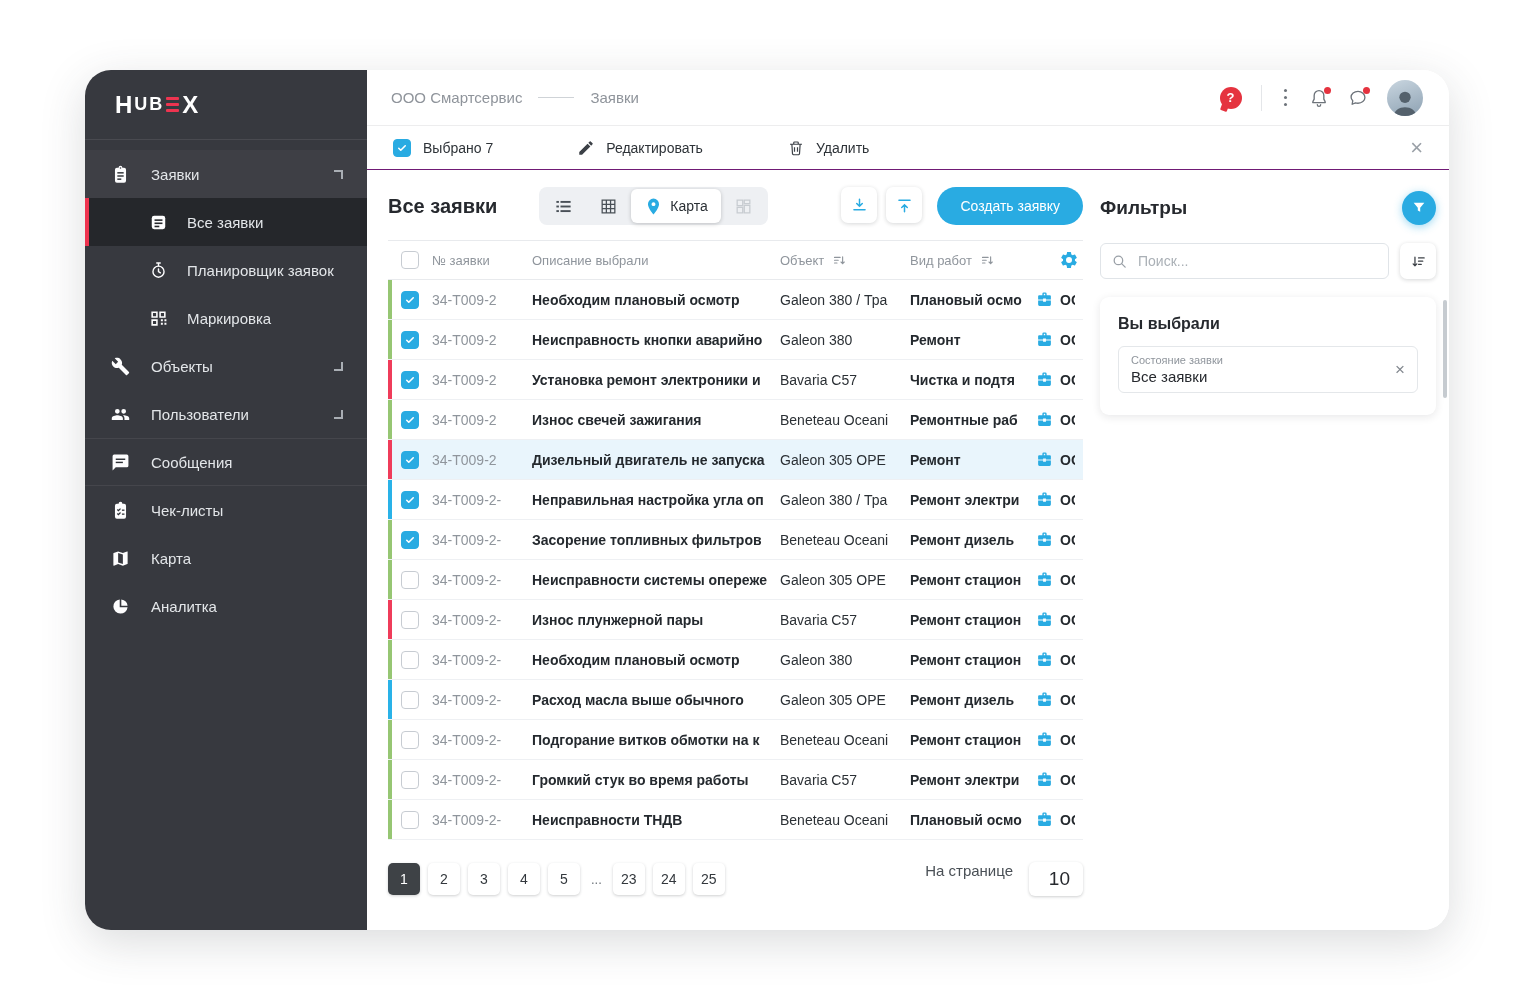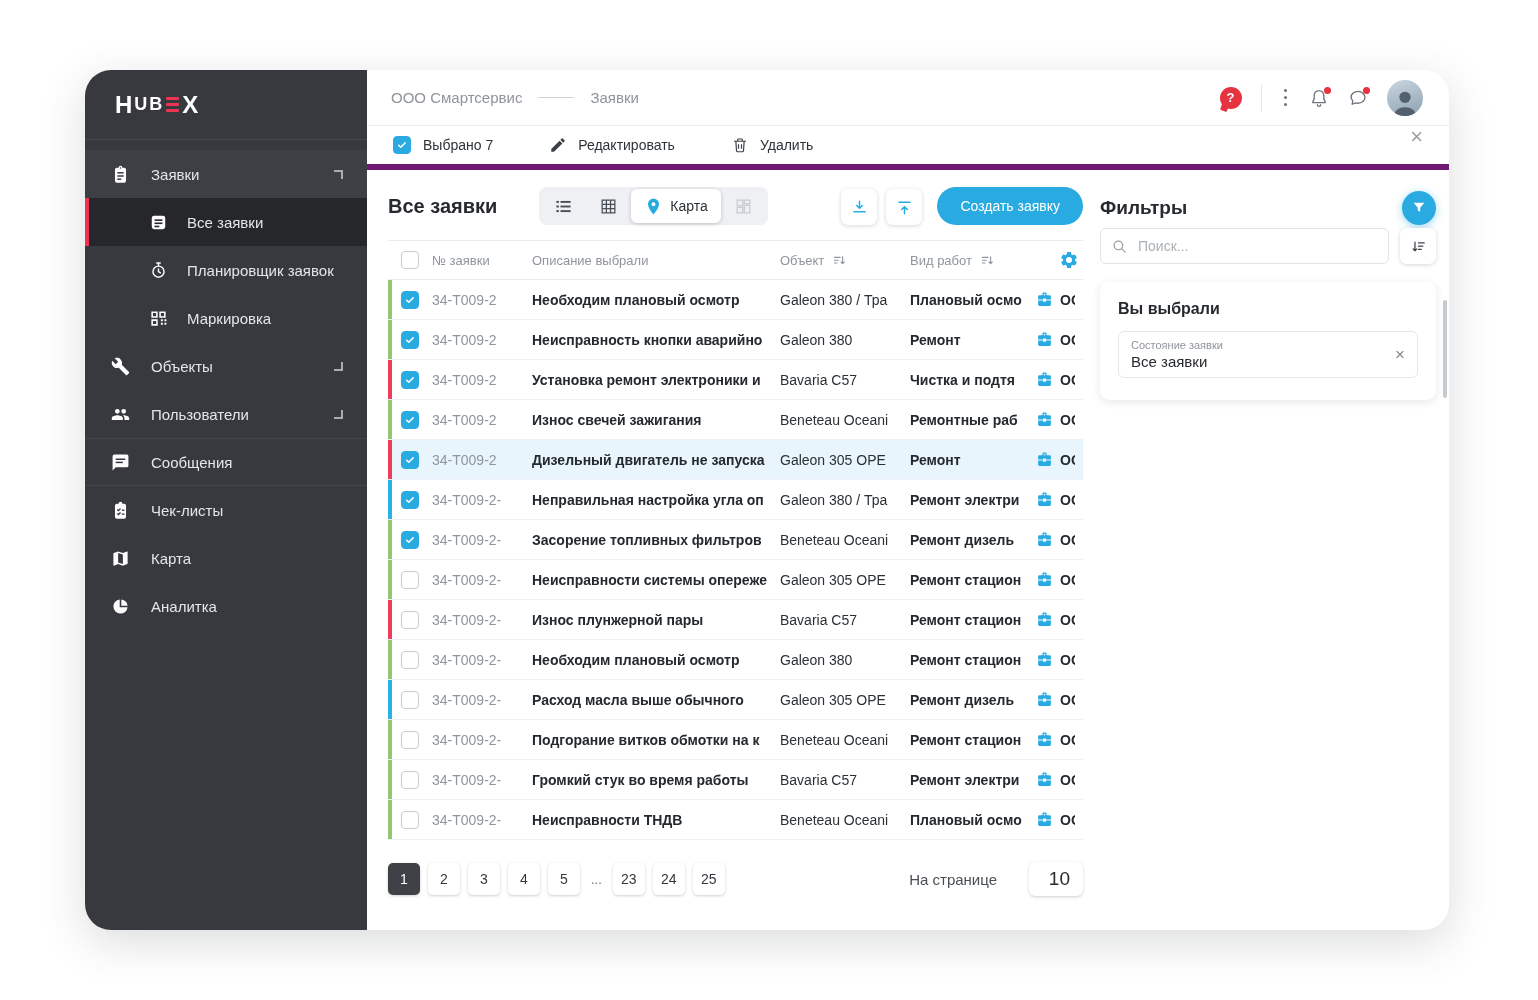--- a/index.html
+++ b/index.html
@@ -40,41 +40,41 @@
               display:grid;place-items:center;position:relative;cursor:pointer}
   .help-badge::after{content:"";position:absolute;left:1px;bottom:-2px;width:7px;height:7px;background:#e5333f;border-radius:1px;transform:rotate(20deg)}
   .vdiv{width:1px;height:26px;background:#e4e6e9}
   .kebab{display:inline-flex;flex-direction:column;gap:3.5px;padding:3px;cursor:pointer}
   .kebab i{width:3.5px;height:3.5px;border-radius:50%;background:#6d737a}
   .icon-wrap{position:relative;display:inline-flex;cursor:pointer}
   .dot{position:absolute;top:-1px;right:-2px;width:7px;height:7px;border-radius:50%;background:#e5333f}
   .avatar{width:36px;height:36px;border-radius:50%;overflow:hidden;background:linear-gradient(160deg,#c9d6e0,#8da1b2);display:grid;place-items:center;cursor:pointer}
   .avatar svg{width:34px;height:34px;margin-top:6px}
   
-  .selbar{height:44px;flex:0 0 44px;display:flex;gap:56px;padding:0 26px;border-bottom:6px solid #701a75;font-size:14px;color:#2e3338}
+  .selbar{height:44px;flex:0 0 44px;display:flex;align-items:center;gap:84px;padding:0 26px;border-bottom:1px solid #701a75;font-size:14px;color:#2e3338}
   .sel-group{display:flex;align-items:center;gap:12px}
   .checkbox{width:18px;height:18px;border-radius:4px;border:1px solid #c7ccd2;background:#fff;display:inline-grid;place-items:center;cursor:pointer;flex:0 0 18px}
   .checkbox.checked{background:var(--accent);border-color:var(--accent)}
   .checkbox svg{width:12px;height:12px}
   .act{display:flex;align-items:center;gap:11px;cursor:pointer}
   .act .icon{color:#3c4147;display:inline-flex}
   .act .icon svg{width:18px;height:18px}
   .close-x{margin-left:auto;color:#9aa0a7;font-size:22px;line-height:1;cursor:pointer}
   
   .content{flex:1;display:flex;padding:14px 12px 0 21px;min-height:0}
   .list-pane{width:695px;flex:0 0 695px;display:flex;flex-direction:column}
   .list-head{display:flex;align-items:center;height:44px}
   .page-title{font-size:20px;font-weight:bold;color:#26292e}
   .view-toggle{display:flex;background:#eef0f3;border-radius:8px;padding:2px;margin-left:42px;align-items:stretch}
   .vt-seg{width:45px;height:34px;display:grid;place-items:center;color:#495057;border-radius:6px;cursor:pointer}
   .vt-seg svg{width:19px;height:19px}
   .vt-seg.active{background:#fff;box-shadow:0 1px 4px rgba(0,0,0,.2);width:auto;padding:0 13px;display:flex;gap:7px;align-items:center;font-size:14px;color:#2b3035}
   .vt-seg.active .icon{color:var(--accent);display:inline-flex}
   .vt-seg.disabled{color:#c7ccd1}
-  .head-actions{margin-left:auto;display:flex;align-items:flex-end;gap:9px}
+  .head-actions{margin-left:auto;display:flex;align-items:flex-start;gap:9px}
   .sq-btn{width:36px;height:36px;background:#fff;border-radius:7px;box-shadow:0 1px 4px rgba(30,35,40,.18);display:grid;place-items:center;color:var(--accent);border:none;cursor:pointer}
   .sq-btn svg{width:19px;height:19px}
   .create-btn{height:38px;padding:0 23px;border-radius:19px;background:var(--accent);color:#fff;font-size:14px;border:none;margin-left:6px;cursor:pointer}
   
   .table{margin-top:12px}
   .thead{display:flex;align-items:center;height:40px;border-top:1px solid #e8eaed;border-bottom:1px solid #e8eaed;color:#8f959c;font-size:13px}
   .cell{padding-right:8px;white-space:nowrap;overflow:hidden}
   .ccheck{width:44px;flex:0 0 44px;display:flex;padding-left:13px}
   .cid{width:100px;flex:0 0 100px;color:#8f959c;font-size:14px}
   .thead .cid{font-size:13px;color:#8f959c}
@@ -94,29 +94,29 @@
   .trow .cwork{font-weight:bold;color:#24292e}
   .trow .ccomp{color:#24292e;font-weight:bold}
   .ccomp .icon{color:var(--accent);display:inline-flex}
   .ccomp .icon svg{width:17px;height:17px}
   .comp-text{overflow:hidden;white-space:nowrap;flex:1}
   
   .pagination{display:flex;align-items:center;gap:8px;margin-top:22px}
   .page-btn{min-width:32px;height:32px;border:none;background:#fff;border-radius:5px;box-shadow:0 1px 3px rgba(30,35,40,.22);font-size:14px;color:#33383d;cursor:pointer;font-family:inherit}
   .page-btn.active{background:#3e4246;color:#fff}
   .page-ellipsis{color:#6d737a;font-size:13px;padding:0 3px}
-  .perpage{margin-left:auto;display:flex;align-items:center;gap:32px;color:#4a5056;font-size:15px}
+  .perpage{margin-left:auto;display:flex;align-items:flex-start;gap:16px;color:#4a5056;font-size:15px}
   .perpage input{width:54px;height:34px;border:none;border-radius:6px;box-shadow:0 1px 3px rgba(30,35,40,.22);text-align:right;padding:0 13px;font-size:19px;color:#26292e;font-family:inherit;outline:none}
   
   .filters{margin-left:17px;width:336px;flex:0 0 336px;padding-top:4px}
   .filters-head{display:flex;align-items:center;justify-content:space-between;height:40px}
   .filters-title{font-size:19px;font-weight:bold;color:#26292e}
   .funnel-btn{width:34px;height:34px;border-radius:50%;background:var(--accent);border:none;display:grid;place-items:center;color:#fff;box-shadow:0 2px 8px rgba(41,171,226,.45);cursor:pointer}
   .funnel-btn svg{width:16px;height:16px}
-  .search-row{display:flex;gap:11px;}
+  .search-row{display:flex;gap:11px;margin-top:15px}
   .search-box{flex:1;height:36px;border:1px solid #e0e4e8;border-radius:6px;display:flex;align-items:center;gap:8px;padding:0 10px;background:#fff;color:#9aa0a7}
   .search-box svg{width:17px;height:17px}
   .search-box input{border:none;outline:none;flex:1;font-size:14px;color:#33383d;font-family:inherit;min-width:0}
   .search-box input::placeholder{color:#aab0b6}
   .sort-btn{width:36px;height:36px;border:none;border-radius:7px;background:#fff;box-shadow:0 1px 4px rgba(30,35,40,.18);display:grid;place-items:center;color:#3c4147;cursor:pointer}
   .sort-btn svg{width:17px;height:17px}
   .sel-card{margin-top:18px;background:#fff;border-radius:9px;box-shadow:0 2px 9px rgba(25,30,36,.1);padding:18px 18px 22px}
   .sel-card-title{font-size:16px;font-weight:bold;color:#26292e;margin-bottom:13px}
   .chip{border:1px solid #e4e7ea;border-radius:6px;padding:7px 12px;display:flex;align-items:center}
   .chip-col{display:flex;flex-direction:column;gap:2px;min-width:0}

